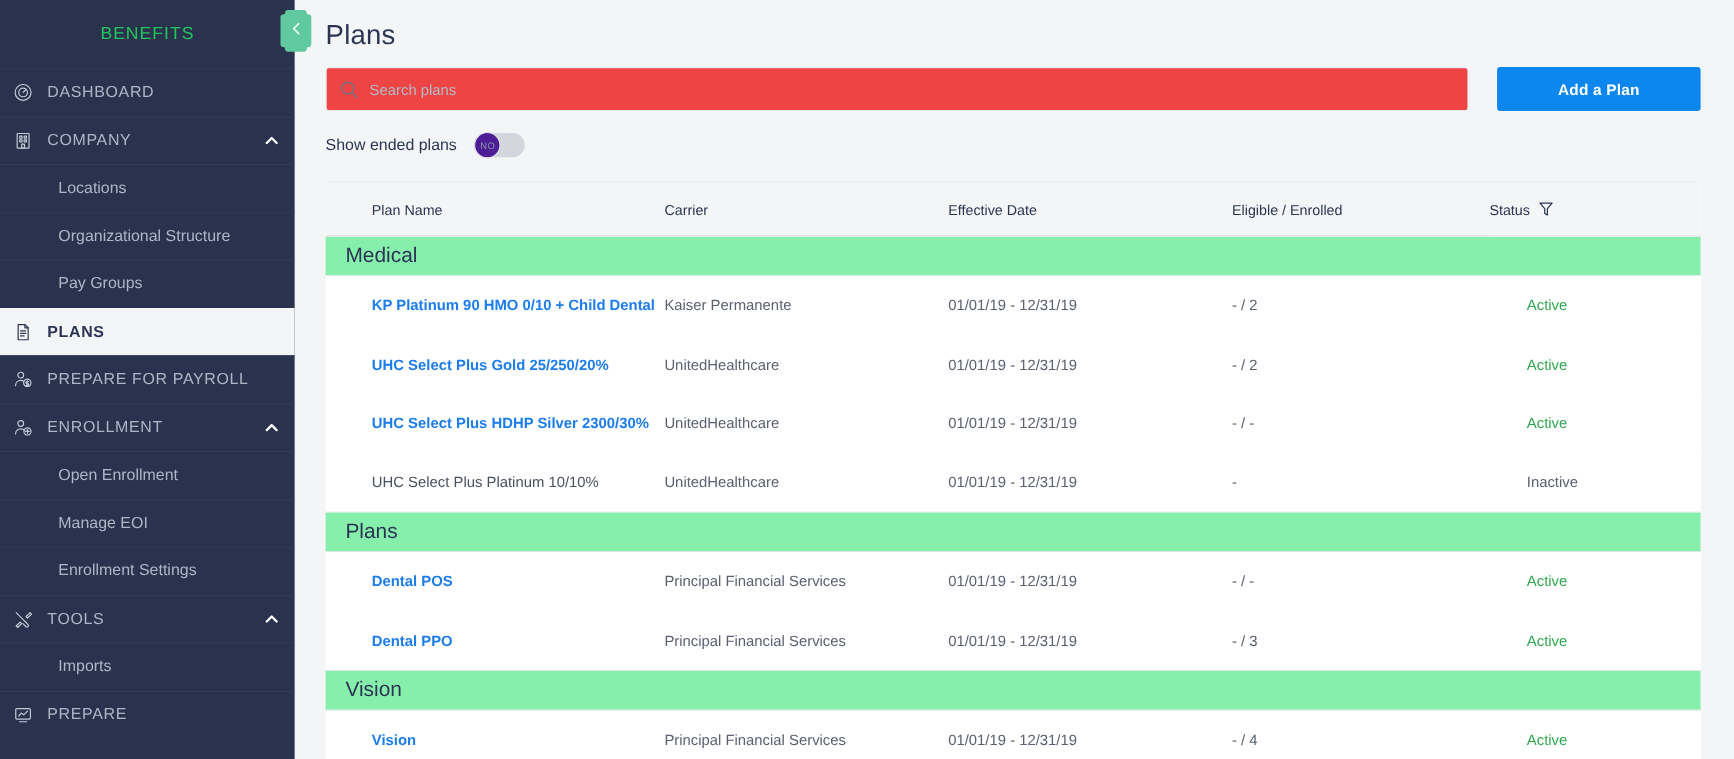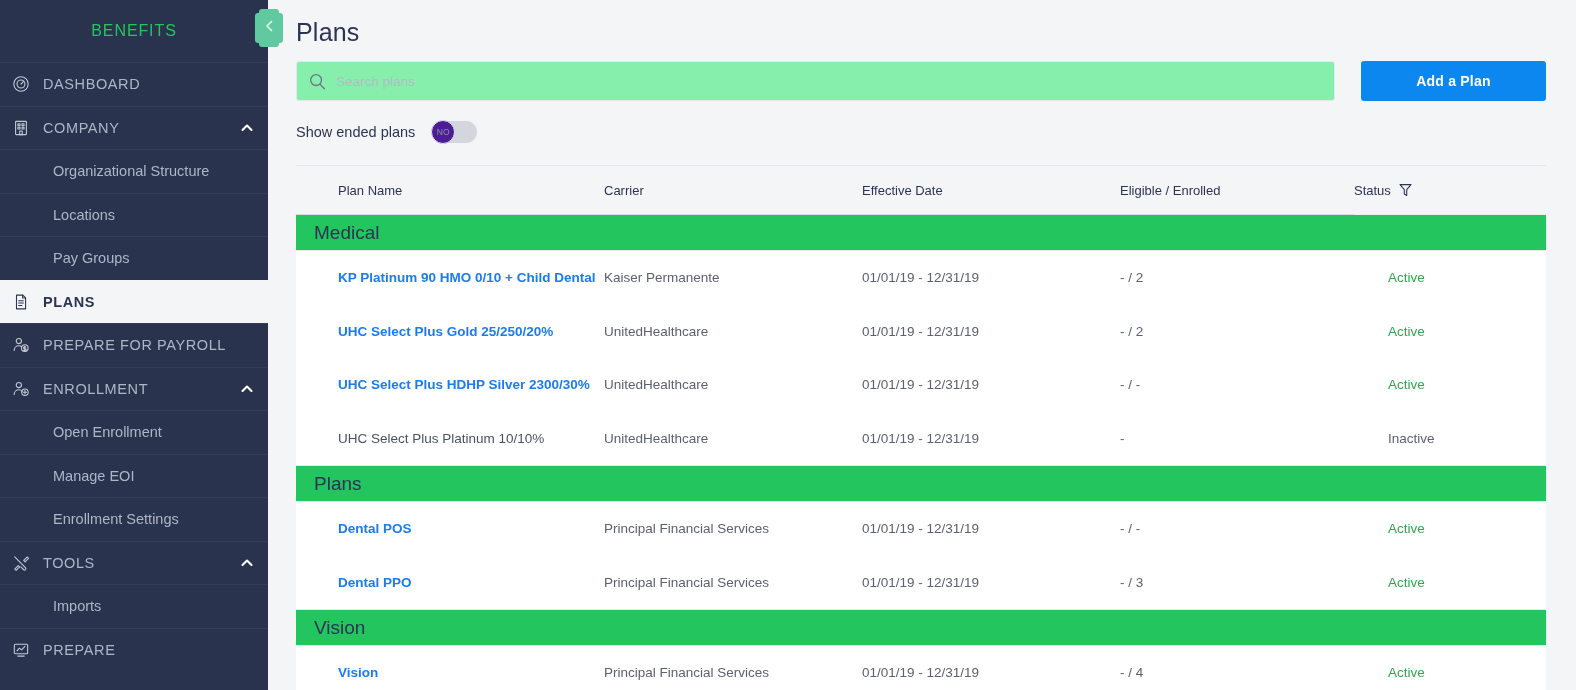--- a/index.html
+++ b/index.html
@@ -105,21 +105,21 @@
     font-size: 25px;
     color: #2b3553;
     font-weight: 400;
     margin-bottom: 14px;
     letter-spacing: .2px;
   }
   .toolbar { display: flex; align-items: center; gap: 0; }
   .search-box {
     flex: 1 1 auto;
     height: 40px;
-    background: #86efac;
+    background: #ef4444;
     border: 1px solid #e3e8ef;
     border-radius: 3px;
     display: flex; align-items: center;
     padding: 0 12px;
     max-width: 1040px;
   }
   .search-box svg { display:block; color:#6b7487; flex: 0 0 auto; }
   .search-box input {
     border: none; outline: none;
     font-size: 13.5px;
@@ -196,21 +196,21 @@
   .filter-ico { color: #2b3553; display: inline-flex; }
   .filter-ico svg { display: block; }
 
   .group-row {
     display: flex; align-items: center;
     height: 36px;
     padding-left: 18px;
     font-size: 19px;
     color: #2b3553;
     border-bottom: 1px solid #e6e8ec;
-    background: #22c55e;
+    background: #86efac;
   }
   .trow {
     display: flex; align-items: center;
     height: 53.5px;
     background: #ffffff;
     font-size: 13.5px;
     color: #5b6170;
   }
   .trow .c-name { color: #1b7ced; font-weight: 700; font-size: 13.5px; }
   .trow.inactive .c-name { color: #4a5160; font-weight: 400; }
@@ -256,24 +256,24 @@
             </svg>
           </span>
           <span class="sb-lbl">COMPANY</span>
           <span class="sb-caret">
             <svg width="14" height="14" viewBox="0 0 14 14" fill="none" stroke="currentColor" stroke-width="2.1" stroke-linecap="round" stroke-linejoin="round">
               <polyline points="2.5,9 7,4.5 11.5,9"></polyline>
             </svg>
           </span>
         </div>
         <div class="sb-sub">
+          <span>Locations</span>
+        </div>
+        <div class="sb-sub">
           <span>Organizational Structure</span>
-        </div>
-        <div class="sb-sub">
-          <span>Locations</span>
         </div>
         <div class="sb-sub">
           <span>Pay Groups</span>
         </div>
         <div class="sb-item active">
           <span class="sb-ico">
             <svg width="18" height="18" viewBox="0 0 20 20" fill="none" stroke="currentColor" stroke-width="1.2" stroke-linecap="round" stroke-linejoin="round">
               <path d="M5 2.4h7l3.1 3.1v12.1H5z"></path>
               <polyline points="11.8,2.4 11.8,5.6 15.1,5.6"></polyline>
               <line x1="7.4" y1="8.6" x2="12.6" y2="8.6"></line>

